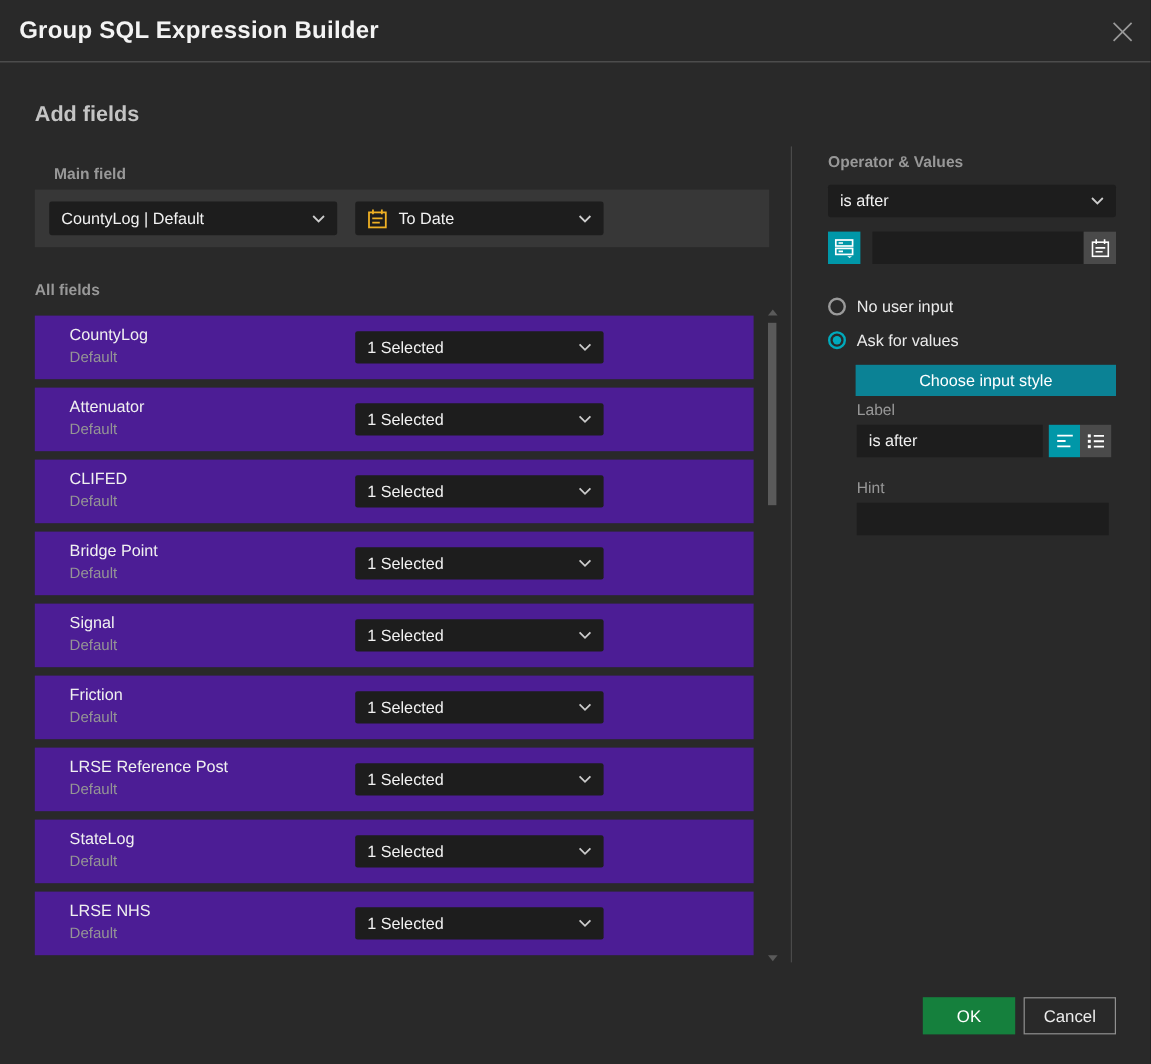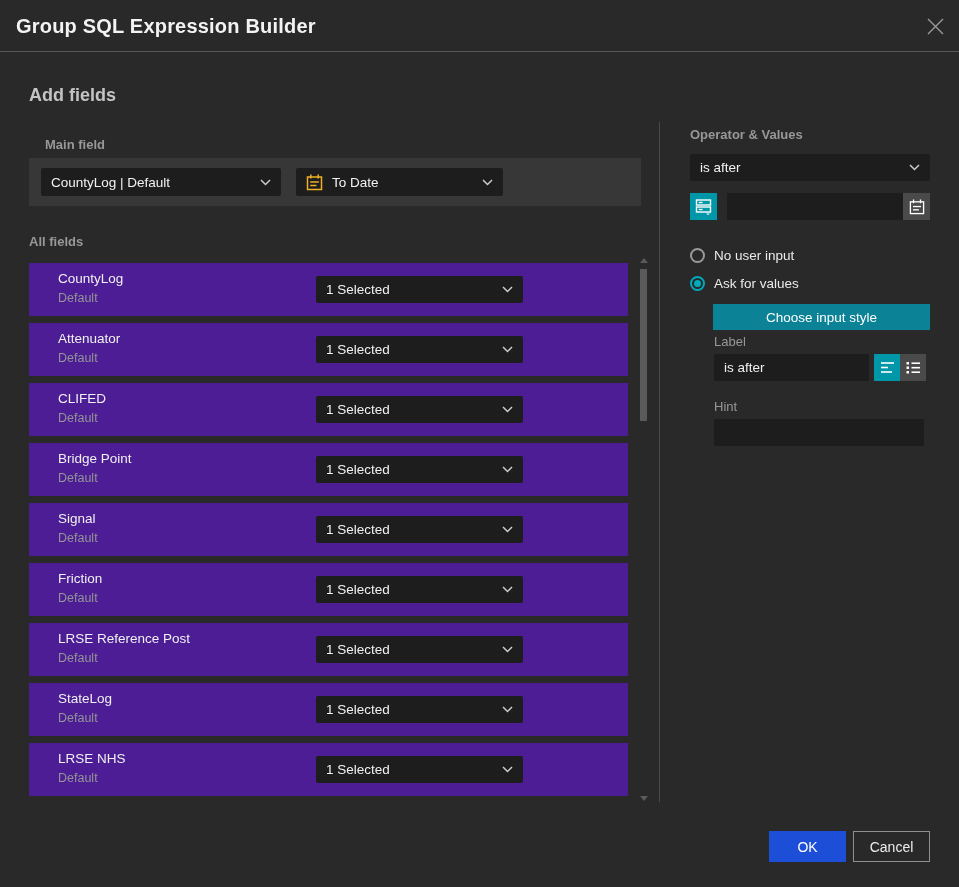--- a/index.html
+++ b/index.html
@@ -59,21 +59,21 @@
     background: #4c1d95;
   }
   .field-name {
     position: absolute; left: 29px; top: 8px;
     font-size: 13.5px; color: #f0f0f0;
   }
   .field-sub {
     position: absolute; left: 29px; top: 28px;
     font-size: 12.5px; color: #959595;
   }
-  .row-dd { position: absolute; left: 267px; top: 13px; width: 207px; height: 27px; margin-left: 20px; }
+  .row-dd { position: absolute; left: 267px; top: 13px; width: 207px; height: 27px; }
   
   .scrollbar { position: absolute; left: 639px; top: 256px; width: 10px; height: 547px; }
   .sb-arrow-up, .sb-arrow-down {
     position: absolute; left: 1px; width: 0; height: 0; cursor: pointer;
     border-left: 4px solid transparent; border-right: 4px solid transparent;
   }
   .sb-arrow-up   { top: 2px;  border-bottom: 5px solid #5a5a5a; }
   .sb-arrow-down { bottom: 2px; border-top: 5px solid #5a5a5a; }
   .sb-thumb {
     position: absolute; left: 1px; top: 13px; width: 7px; height: 152px;
@@ -124,21 +124,21 @@
     background: #1d1d1d; border: none; outline: none; color: #f0f0f0;
     font-size: 13.5px; padding: 0 10px; font-family: "Liberation Sans", sans-serif;
   }
   .input-label { position: absolute; left: 714px; top: 354px; width: 155px; height: 27px; }
   .input-hint  { position: absolute; left: 714px; top: 419px; width: 210px; height: 27px; }
   .btn-align { position: absolute; left: 874px; top: 354px; width: 26px; height: 27px; background: #0097a8; }
   .btn-list  { position: absolute; left: 900px; top: 354px; width: 26px; height: 27px; background: #4a4a4a; }
   
   .btn-ok {
     position: absolute; left: 769px; top: 831px; width: 77px; height: 31px;
-    background: #1d4ed8; color: #fff; border: none; cursor: pointer;
+    background: #15803d; color: #fff; border: none; cursor: pointer;
     font-size: 14px; font-family: "Liberation Sans", sans-serif;
   }
   .btn-cancel {
     position: absolute; left: 853px; top: 831px; width: 77px; height: 31px;
     background: transparent; color: #ececec; border: 1px solid #909090; cursor: pointer;
     font-size: 14px; font-family: "Liberation Sans", sans-serif;
   }
 </style>
 </head>
 <body>

